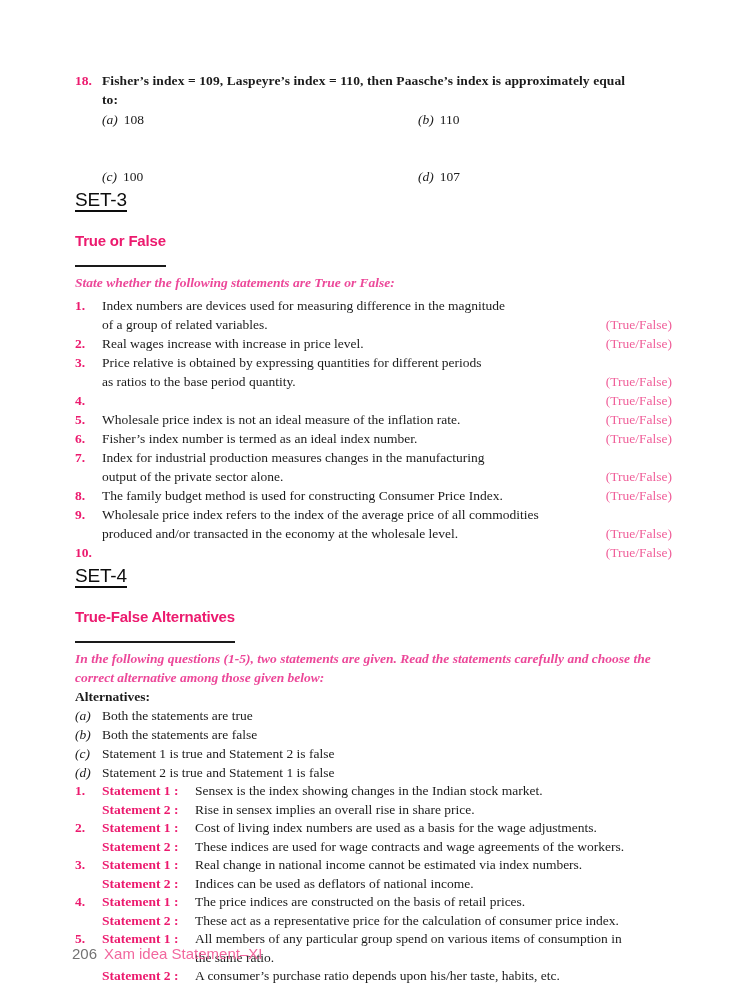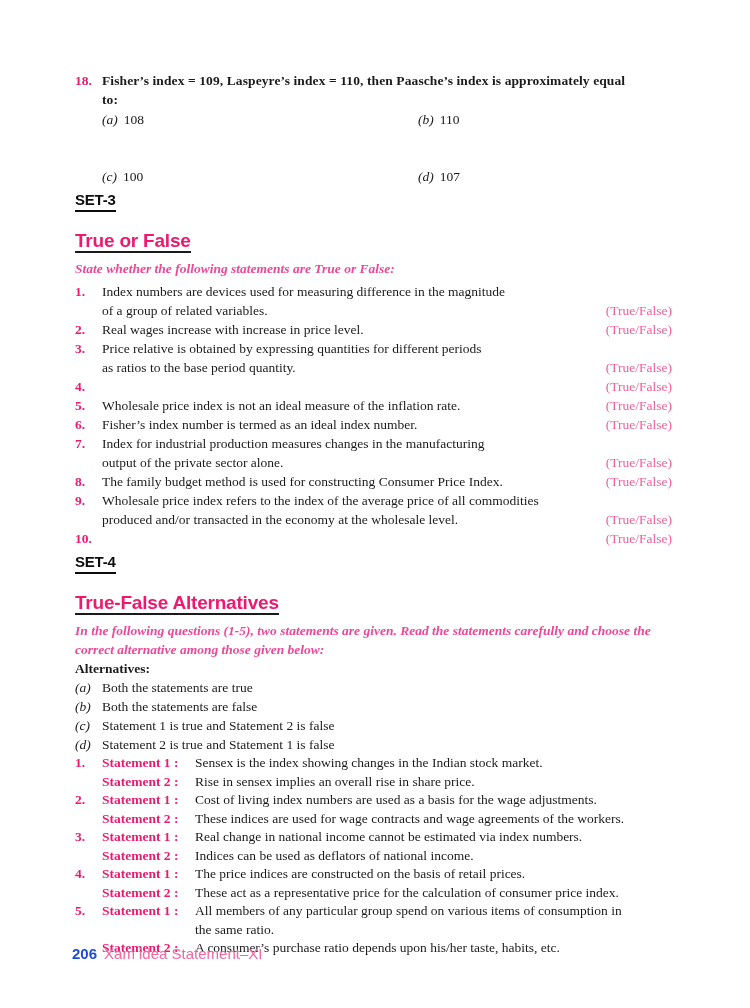--- a/index.html
+++ b/index.html
@@ -23,29 +23,29 @@
   .q-text { font-weight:bold; letter-spacing:0.1px; }
   .opt-grid { display:grid; grid-template-columns:278px 1fr; margin-top:1px;gap:38px; }
   .opt { line-height:19px; }
   .opt-label { font-style:italic; margin-right:6px; }
 
   
   .set-title-wrap { margin-top:3px; }
   .set-title {
     display:inline-block;
     font-family:"Liberation Sans","DejaVu Sans",sans-serif;
-    font-size:15px; line-height:21px; font-weight:bold; letter-spacing:-0.2px;
+    font-size:19px; line-height:21px; font-weight:normal; letter-spacing:-0.2px;
     color:#0d0d0d; border-bottom:2.5px solid #0d0d0d; padding-bottom:0px;
   }
   .subhead-wrap { margin-top:20px; }
   .subhead {
     display:inline-block;
     font-family:"Liberation Sans","DejaVu Sans",sans-serif;
-    font-size:19px; line-height:17px; font-weight:bold; letter-spacing:-0.2px;
-    color:#ec1a6e; border-bottom:2px solid #1a1a1a; padding-bottom:2px;
+    font-size:15px; line-height:17px; font-weight:bold; letter-spacing:-0.2px;
+    color:#ec1a6e; border-bottom:2px solid #1a1a1a; padding-bottom:16px;
   }
   .instruction {
     margin-top:6px; color:#ec4899; font-weight:bold; font-style:italic;
     line-height:19px;
   }
 
   
   .tf-list { margin-top:4px; }
   .tf-item { display:flex; align-items:flex-start; position:relative; }
   .tf-text { line-height:19px; }
@@ -64,21 +64,21 @@
     min-width:88px; margin-right:5px; color:#ec1a6e; font-weight:bold;
     white-space:nowrap; line-height:18.5px;
   }
   .st-text { line-height:18.5px; }
 
   
   .footer {
     position:absolute; left:72px; top:944px;
     font-family:"Liberation Sans","DejaVu Sans",sans-serif; font-size:15px;
   }
-  .footer .page-num { font-weight:bold; color:#1d4ed8; margin-right:7px; }
+  .footer .page-num { font-weight:normal; color:#737373; margin-right:7px; }
   .footer .book-title { color:#f2679e; }
 </style>
 </head>
 <body>
 
 <div class="page">
 
   <div class="row">
     <span class="num">18.</span>
     <div>

